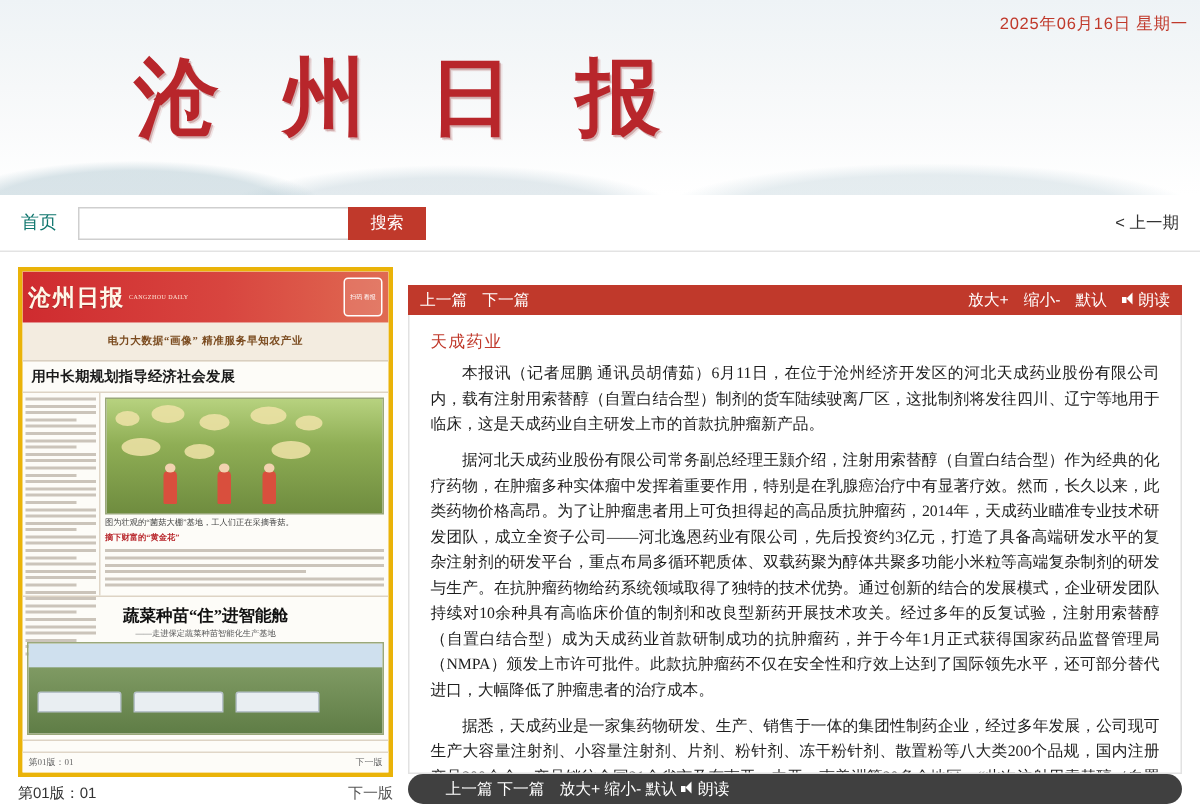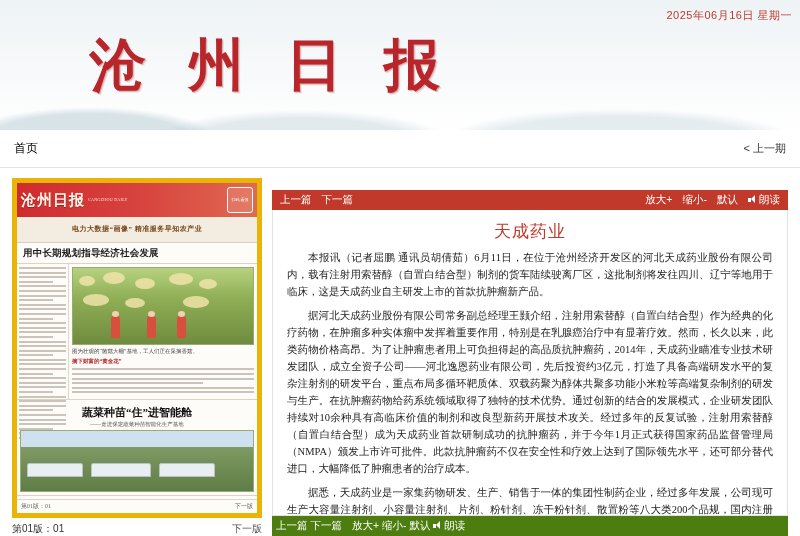--- a/index.html
+++ b/index.html
@@ -72,21 +72,21 @@
     position: relative;
     height: 38px;
     border-bottom: 1px solid #e3e3e3;
     display: flex;
     align-items: center;
     padding: 0 14px;
     background: #fff;
   }
   .nav-home {
     font-size: 12px;
-    color: #000000;
+    color: #0f766e;
     margin-right: 14px;
     cursor: pointer;
   }
   .search-wrap {
     display: flex;
     align-items: center;
     height: 22px;
   }
   .search-input {
     width: 180px; height: 22px;
@@ -124,21 +124,21 @@
   }
 
   
   .paper-col {
     width: 250px;
     flex: 0 0 250px;
   }
   .paper-page {
     width: 250px;
     height: 340px;
-    border: 5px solid #eab308;
+    border: 3px solid #eab308;
     background: #fdfcf8;
     position: relative;
     overflow: hidden;
     font-family: "Liberation Serif", serif;
     cursor: pointer;
   }
   .pp-head {
     height: 34px;
     background: linear-gradient(90deg,#cf2b2f 0%, #d8453f 55%, #e06a52 100%);
     color: #fff;
@@ -385,23 +385,22 @@
   }
   .art-body {
     border: 1px solid #e2e2e2;
     border-top: none;
     flex: 1;
     padding: 8px 14px 6px 14px;
     overflow: hidden;
     background: #fff;
   }
   .art-source {
-    text-align: center;
     color: #c0392b;
-    font-size: 17px;
+    font-size: 11px;
     margin: 2px 0 6px 0;
     letter-spacing: 1px;
   }
   .art-title {
     text-align: center;
     font-family: "Liberation Serif", serif;
     font-size: 19px;
     font-weight: 700;
     color: #111;
     letter-spacing: 1px;
@@ -411,42 +410,47 @@
     font-family: "Liberation Serif", serif;
     font-size: 10.5px;
     line-height: 1.62;
     color: #1d1d1d;
     text-align: justify;
     text-indent: 2em;
     margin: 0 0 7px 0;
   }
   .art-bottombar {
     height: 20px;
-    background: #4d7c0f;
+    background: #404040;
     color: #fff;
     display: flex;
     align-items: center;
-    padding: 0 4px;
+    padding: 0 25px;
     font-size: 10.5px;
     gap: 10px;
+    border-radius: 10px;
   }
 </style>
 </head>
 <body>
 
 <div id="page">
 
   <div class="banner">
     <div class="banner-date">2025年06月16日 星期一</div>
     <div class="masthead-shadow">沧 州 日 报</div>
     <div class="masthead">沧 州 日 报</div>
   </div>
 
   <div class="navrow">
     <div class="nav-home">首页</div>
+    <div class="search-wrap">
+      <input class="search-input" type="text" placeholder="" style="">
+      <button class="search-btn">搜索</button>
+    </div>
     <div class="prev-issue">&lt; 上一期</div>
   </div>
 
   <div class="body-wrap">
 
     <div class="paper-col">
       <div class="paper-page">
 
         <div class="pp-head">
           <div class="pp-title">沧州日报</div>

